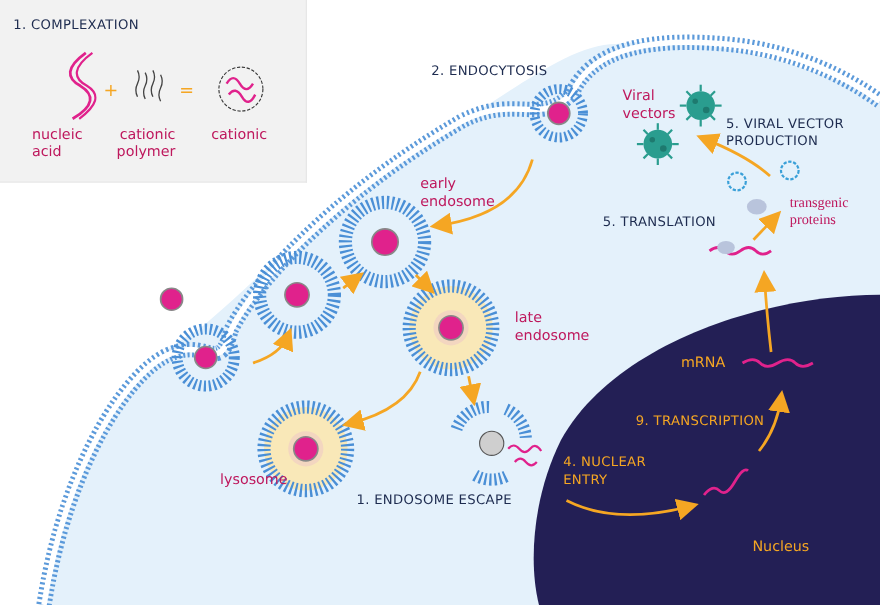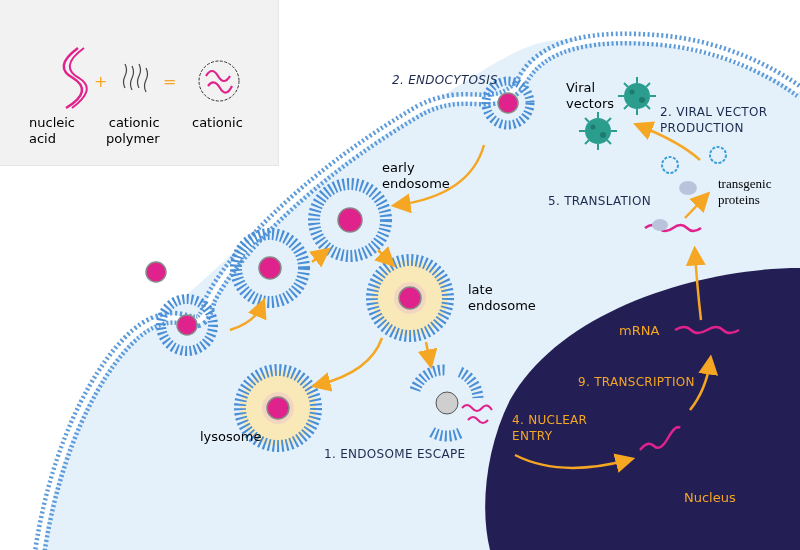--- a/index.html
+++ b/index.html
@@ -1,19 +1,19 @@
 <!DOCTYPE html>
 <html><head>
 <meta charset="utf-8">
 <style>
   html, body { margin:0; padding:0; }
   body { width:800px; height:550px; overflow:hidden; background:#ffffff; position:relative;
          font-family:"DejaVu Sans", sans-serif; }
   #stage { position:absolute; left:0; top:0; width:800px; height:550px; }
-  .lbl { position:absolute; color:#000000; font-size:13px; line-height:16px; white-space:nowrap; }
+  .lbl { position:absolute; color:#be185d; font-size:13px; line-height:16px; white-space:nowrap; }
   .step { position:absolute; color:#1d2b4f; font-size:12px; letter-spacing:0.3px; line-height:16px; white-space:nowrap; }
   .orange { color:#f5a623; }
   .pre { white-space:pre; }
   #legend-box { position:absolute; left:0; top:0; width:278px; height:165px; background:#f2f2f2; border-right:1px solid #e6e6e6; border-bottom:1px solid #e6e6e6; }
 </style>
 </head>
 <body>
 
 <svg id="stage" width="800" height="550" viewBox="0 0 800 550" xmlns="http://www.w3.org/2000/svg">
   <defs>
@@ -129,47 +129,48 @@
     <path d="M426,342 L430,362"></path>
     <path d="M515,455 Q560,478 628,460"></path>
     <path d="M690,410 Q706,390 710,362"></path>
     <path d="M701,320 Q697,285 695,253"></path>
     <path d="M685,218 L705,197"></path>
     <path d="M700,160 Q680,142 640,126"></path>
   </g>
 </svg>
 
 <div id="legend-box">
+  <div class="step" style="left:12px;top:14px;font-size:12px;">1.  COMPLEXATION</div>
   <svg style="position:absolute;left:58px;top:46px" width="30" height="65">
     <path d="M20,2 C2,15 2,25 15,32 C28,40 28,50 8,62" stroke="#e0228c" stroke-width="2.5" fill="none"></path>
     <path d="M26,2 C8,15 8,25 21,32 C34,40 30,50 14,62" stroke="#e0228c" stroke-width="2" fill="none"></path>
   </svg>
   <div class="lbl orange" style="left:94px;top:74px;font-size:16px;">+</div>
   <svg style="position:absolute;left:120px;top:62px" width="30" height="40">
     <path d="M5,2 q3,6 0,12 t0,12 M12,4 q3,6 0,12 t0,12 M19,2 q3,6 0,12 t0,12 M26,6 q3,6 0,12 t0,12" stroke="#444" stroke-width="1.2" fill="none"></path>
   </svg>
   <div class="lbl orange" style="left:163px;top:74px;font-size:16px;">=</div>
   <svg style="position:absolute;left:194px;top:56px" width="50" height="50">
     <circle cx="25" cy="25" r="20" fill="#f2f2f2" stroke="#333" stroke-width="1" stroke-dasharray="3 1.5"></circle>
     <path d="M12,20 q6,-10 12,0 t12,0 M14,30 q6,-8 12,2 t12,-2" stroke="#e0228c" stroke-width="2.2" fill="none"></path>
   </svg>
   <div class="lbl pre" style="left:29px;top:115px;">nucleic
 acid</div>
   <div class="lbl pre" style="left:106px;top:115px;text-align:right;">cationic
 polymer</div>
   <div class="lbl pre" style="left:192px;top:115px;">cationic</div>
 </div>
 
-<div class="step" style="left:392px;top:72px;font-style:italic;">2. ENDOCYTOSIS</div>
+<div class="step" style="left:392px;top:56px;">2. ENDOCYTOSIS</div>
 <div class="step" style="left:324px;top:446px;">1. ENDOSOME ESCAPE</div>
 <div class="step orange pre" style="left:512px;top:412px;">4. NUCLEAR
 ENTRY</div>
 <div class="step orange" style="left:578px;top:374px;">9. TRANSCRIPTION</div>
 <div class="step" style="left:548px;top:193px;">5. TRANSLATION</div>
-<div class="step pre" style="left:660px;top:104px;">2. VIRAL VECTOR
+<div class="step pre" style="left:660px;top:104px;">5. VIRAL VECTOR
 PRODUCTION</div>
 
 <div class="lbl pre" style="left:382px;top:160px;">early
 endosome</div>
 <div class="lbl pre" style="left:458px;top:282px;margin-left:10px;">late
 endosome</div>
 <div class="lbl" style="left:200px;top:429px;">lysosome</div>
 <div class="lbl orange" style="left:619px;top:323px;">mRNA</div>
 <div class="lbl orange" style="left:684px;top:490px;">Nucleus</div>
 <div class="lbl pre" style="left:566px;top:80px;">Viral

